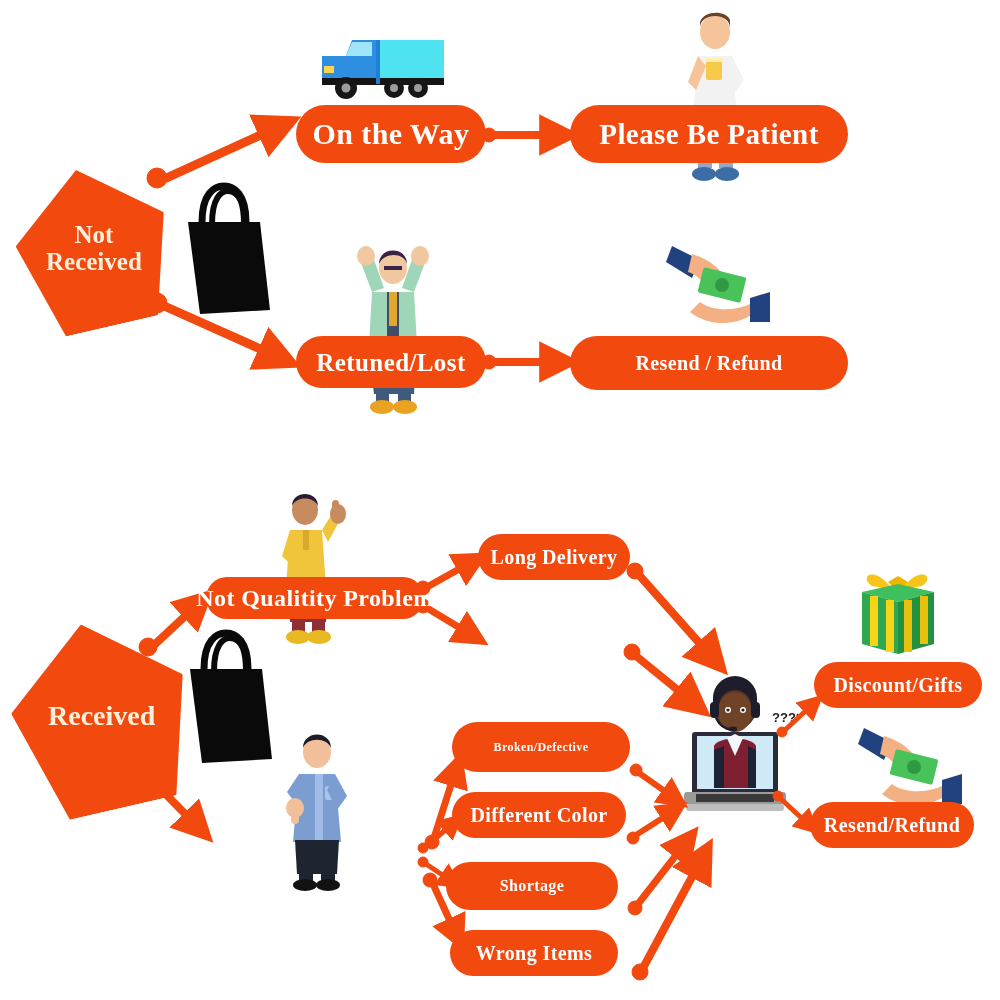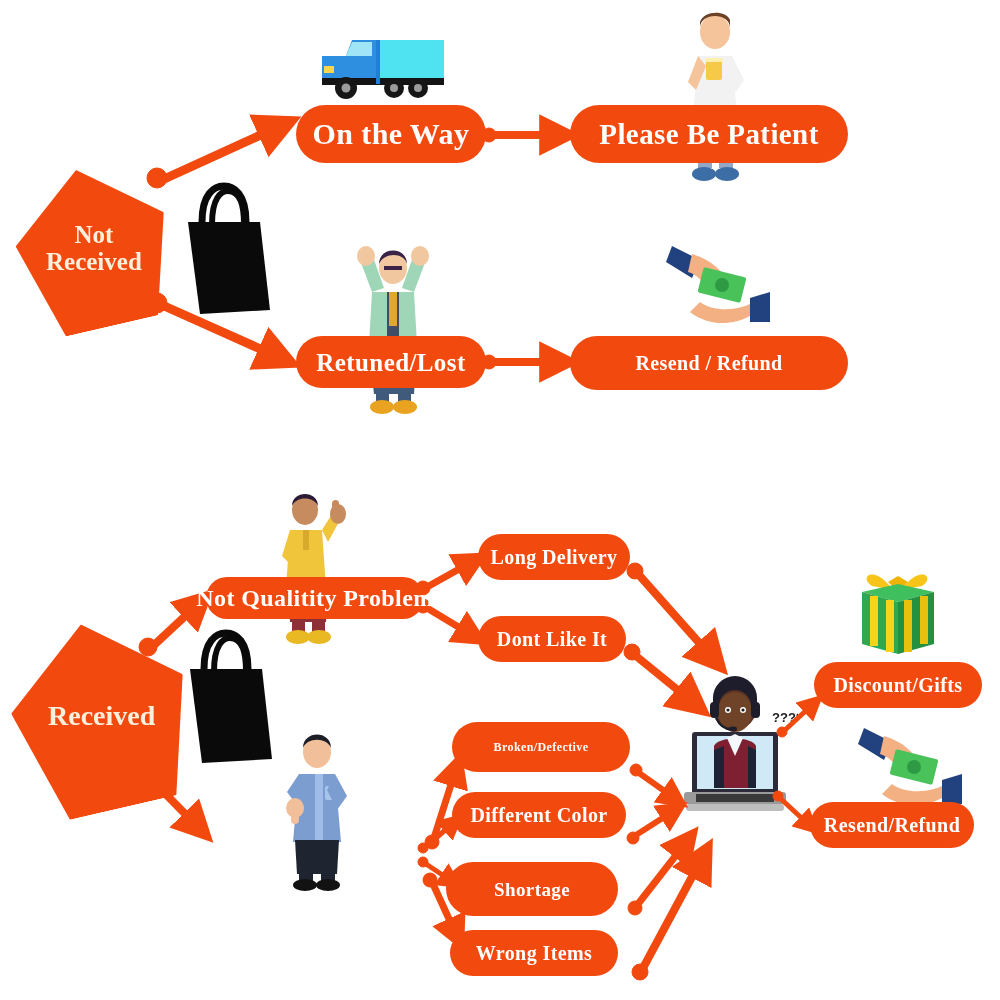--- a/index.html
+++ b/index.html
@@ -296,27 +296,26 @@
 
   <div class="pill" style="left:296px;top:336px;width:190px;height:52px;font-size:25px">Retuned/Lost</div>
 
   <div class="pill" style="left:570px;top:336px;width:278px;height:54px;font-size:20px">Resend / Refund</div>
 
   <div class="pill" style="left:206px;top:577px;width:218px;height:42px;font-size:24px">Not Qualitity Problem</div>
 
 
   <div class="pill" style="left:478px;top:534px;width:152px;height:46px;font-size:20px">Long Delivery</div>
 
-  <div class="pill" style="left:478px;top:616px;width:148px;height:46px;font-size:20px">Dont Like It</div>
 
   <div class="pill" style="left:452px;top:722px;width:178px;height:50px;font-size:12px">Broken/Defective</div>
 
   <div class="pill" style="left:452px;top:792px;width:174px;height:46px;font-size:20px">Different Color</div>
 
-  <div class="pill" style="left:446px;top:862px;width:172px;height:54px;font-size:19px">Shortage</div>
+  <div class="pill" style="left:446px;top:862px;width:172px;height:48px;font-size:16px">Shortage</div>
 
   <div class="pill" style="left:450px;top:930px;width:168px;height:46px;font-size:20px">Wrong Items</div>
 
   <div class="pill" style="left:814px;top:662px;width:168px;height:46px;font-size:20px">Discount/Gifts</div>
 
   <div class="pill" style="left:810px;top:802px;width:164px;height:46px;font-size:20px">Resend/Refund</div>
 
 </div>
 
 </body></html>

